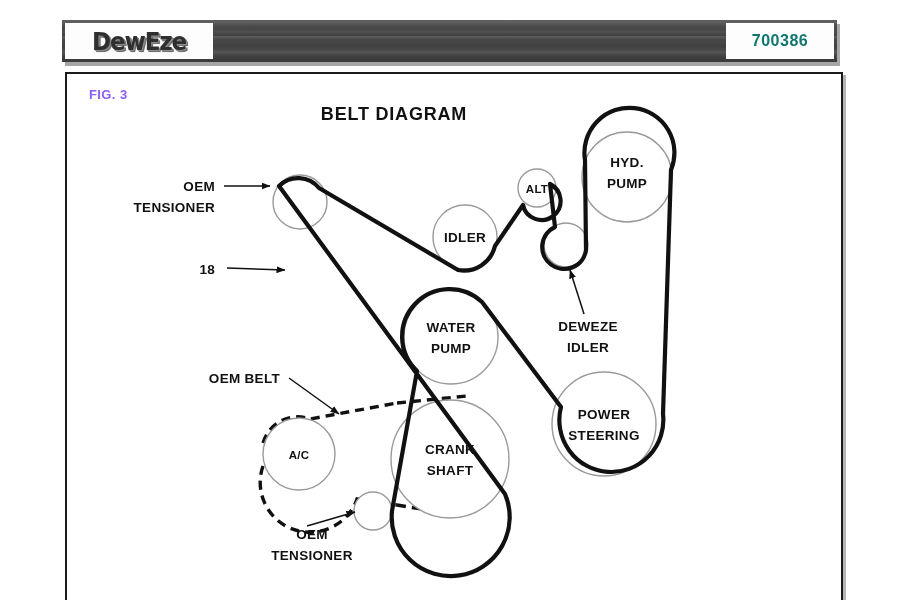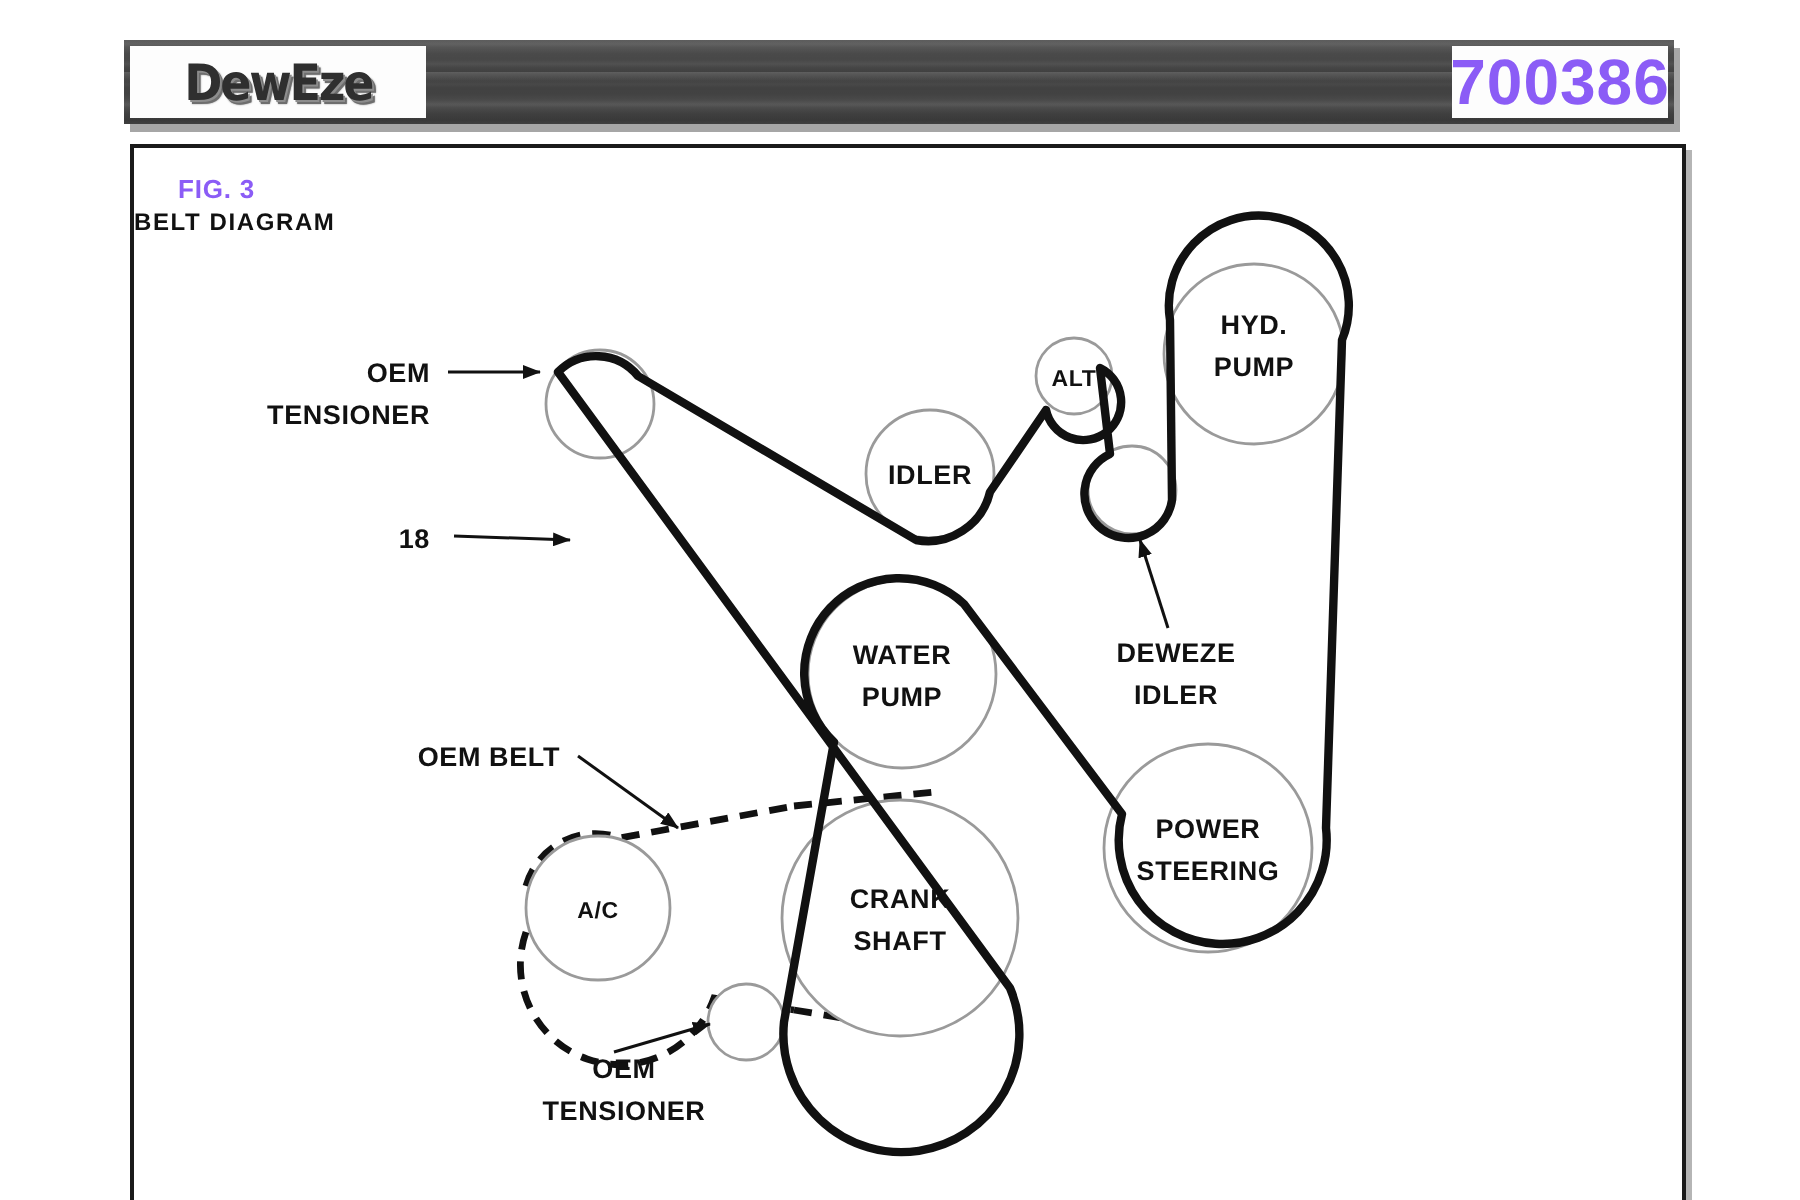--- a/index.html
+++ b/index.html
@@ -91,22 +91,22 @@
     margin: 3px 3px 3px 0;
     background: #fdfdfd;
     display: flex;
     align-items: center;
     justify-content: center;
     position: relative;
     z-index: 3;
   }
   .partno-text {
     font-weight: bold;
-    font-size: 32px;
-    color: #8b5cf6;
+    font-size: 16px;
+    color: #0f766e;
     letter-spacing: 0.5px;
   }
 
   
   #diagram-box {
     position: absolute;
     left: 65px;
     top: 72px;
     width: 774px;
     height: 540px;
@@ -122,21 +122,22 @@
     top: 13px;
     font-size: 13px;
     font-weight: bold;
     color: #8b5cf6;
     letter-spacing: 0.4px;
   }
   #diagram-title {
     position: absolute;
     left: 0; right: 0;
     top: 30px;
-    font-size: 12px;
+    text-align: center;
+    font-size: 18px;
     font-weight: bold;
     color: #111;
     letter-spacing: 0.8px;
     padding-right: 120px;
   }
 
   svg#belt-svg {
     position: absolute;
     left: 0;
     top: 0;

